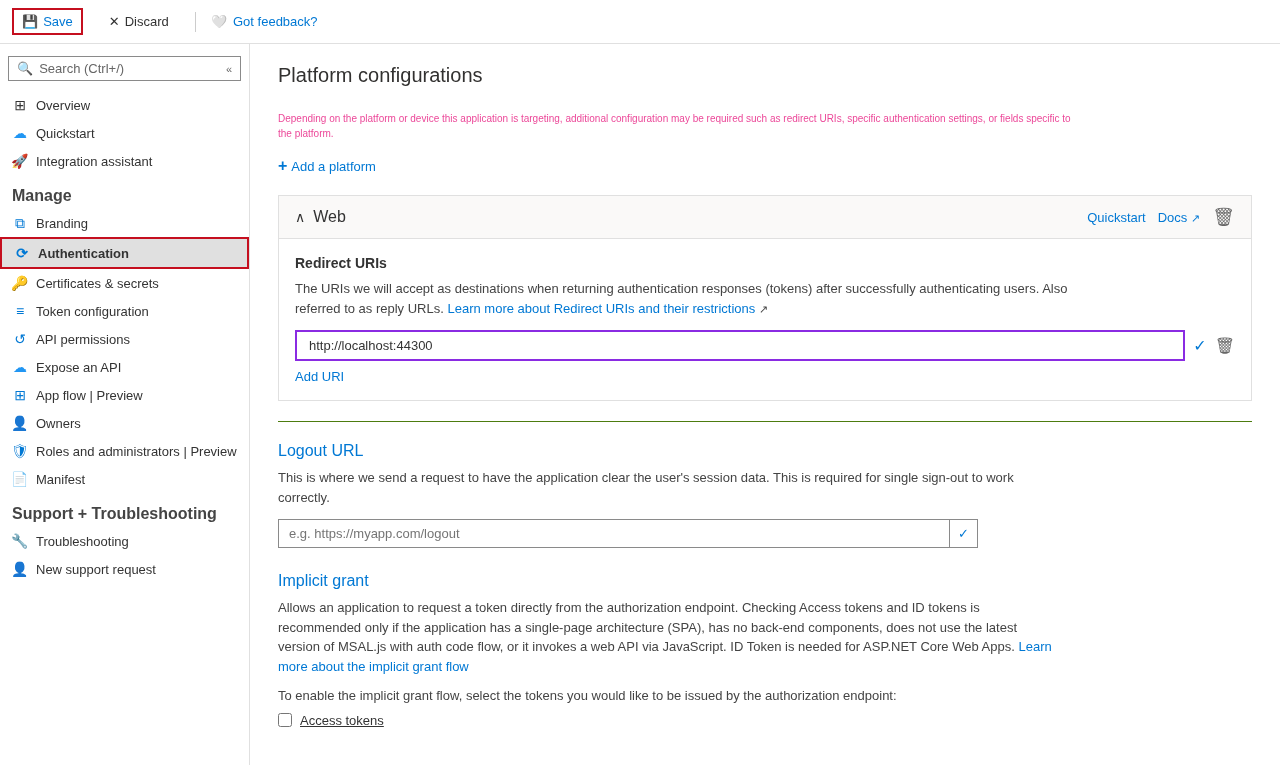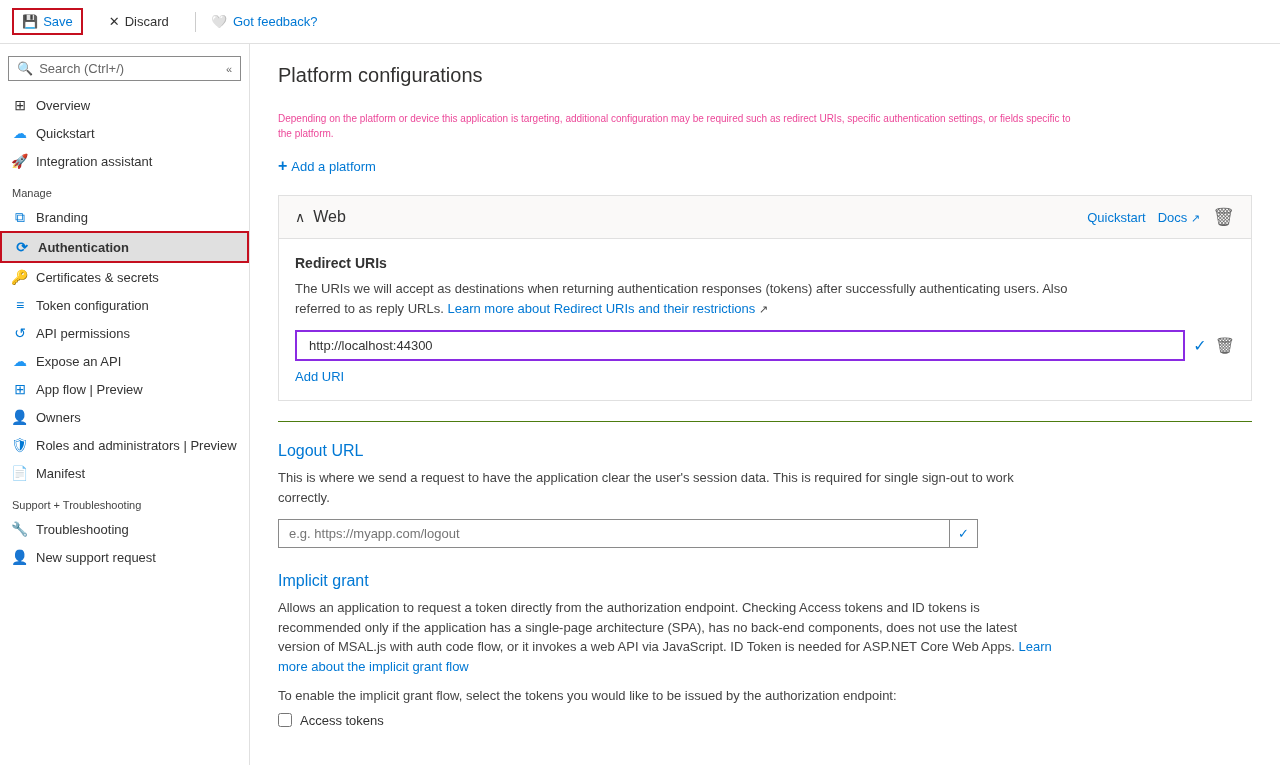--- a/index.html
+++ b/index.html
@@ -36,21 +36,21 @@
     .collapse-arrow { margin-left: auto; cursor: pointer; color: #666; font-size: 11px; }
 
     .sidebar-item {
       display: flex; align-items: center; gap: 8px;
       padding: 6px 12px; cursor: pointer; font-size: 13px; color: #333;
     }
     .sidebar-item.active { background: #e0e0e0; font-weight: 600; border: 2px solid #c50f1f; }
     .sidebar-item .item-icon { width: 16px; height: 16px; display: flex; align-items: center; justify-content: center; font-size: 14px; }
 
     .sidebar-section-header {
-      font-size: 11px; font-weight: 400; color: #444; padding: 12px 12px 4px 12px;
+      font-size: 16px; font-weight: 700; color: #444; padding: 12px 12px 4px 12px;
       text-transform: none; letter-spacing: 0;
     }
 
     
     .content {
       flex: 1; overflow-y: auto; padding: 20px 28px;
     }
 
     .section-title { font-size: 20px; font-weight: 300; color: #323130; margin-bottom: 24px; }
     .section-desc { font-size: 10px; color: #ec4899; line-height: 1.5; margin-bottom: 16px; max-width: 800px; }
@@ -101,21 +101,21 @@
       flex: 1; border: 1px solid #8a8a8a; padding: 6px 10px; font-size: 13px;
       color: #666; outline: none;
     }
     .logout-check { padding: 6px 8px; border: 1px solid #8a8a8a; border-left: none; color: #0078d4; }
 
     
     .implicit-section { margin-top: 24px; }
     .implicit-desc { font-size: 13px; color: #444; line-height: 1.5; margin-bottom: 12px; max-width: 780px; }
     .implicit-select-desc { font-size: 13px; color: #444; margin-bottom: 10px; max-width: 780px; }
 
-    .checkbox-row { display: flex; align-items: flex-start; gap: 8px; margin-bottom: 8px; }
+    .checkbox-row { display: flex; align-items: flex-start; gap: 8px; margin-bottom: 8px; text-decoration: underline; }
     .checkbox-row input[type="checkbox"] { width: 14px; height: 14px; cursor: pointer; }
     .checkbox-label { font-size: 13px; color: #333; }
     .checked-box-wrapper {
       border: 2px solid #c50f1f; padding: 2px;
     }
   </style>
 </head>
 <body>
 
 <div class="toolbar">

